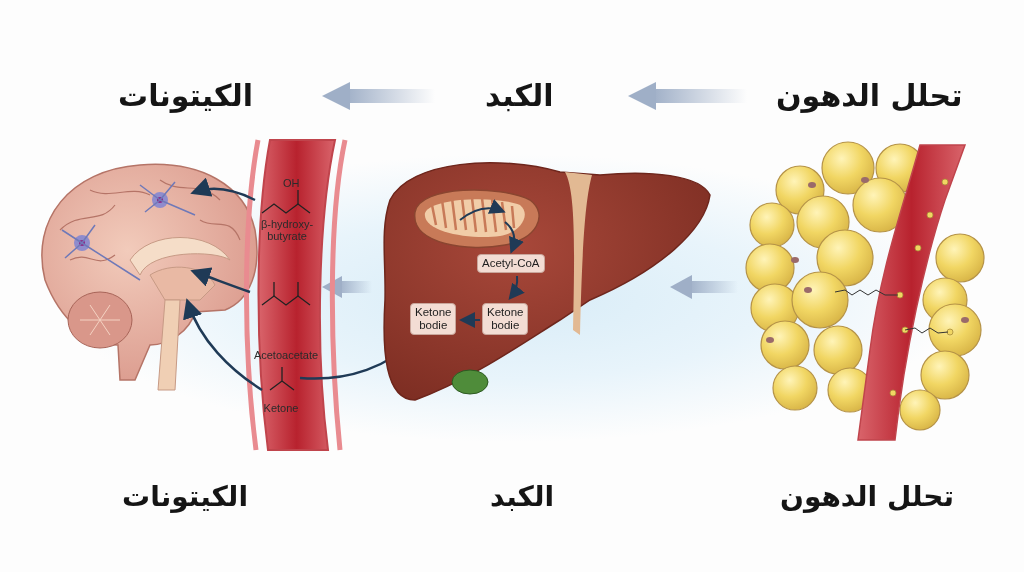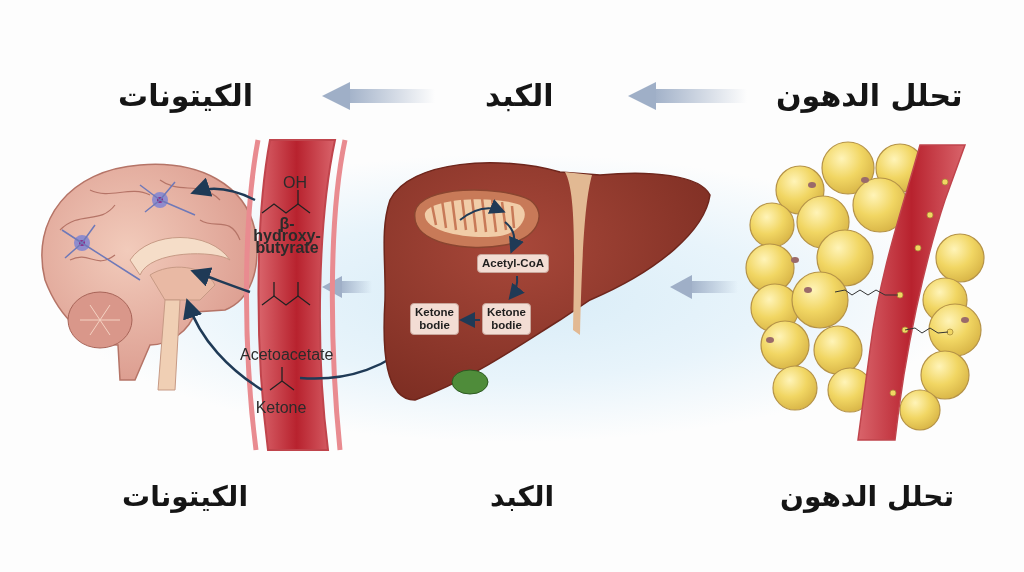--- a/index.html
+++ b/index.html
@@ -14,28 +14,27 @@
       background: radial-gradient(ellipse 55% 50% at 50% 55%, #d8ecf7 0%, #e8f4fb 45%, rgba(253,253,253,0) 80%);
     }
     .title {
       position: absolute; font-size: 30px; font-weight: bold; color: #151515;
       direction: rtl; white-space: nowrap; letter-spacing: 0;
     }
     .label-bottom { font-size: 28px; font-weight: bold; }
     svg.art { position: absolute; left: 0; top: 0; }
     .chem {
       position: absolute; font-family: "Liberation Sans", sans-serif;
-      font-size: 16px; color: #2b2b2b; text-align: center; line-height: 12px;
+      font-size: 11px; color: #2b2b2b; text-align: center; line-height: 12px;
     }
     .box {
       position: absolute; background: #f3ddd4; border: 1px solid #c9a69b;
       border-radius: 4px; font-family: "Liberation Sans", sans-serif;
       font-size: 11.5px; color: #1e1e1e; text-align: center; line-height: 13px;
       padding: 2px 4px;
-      font-weight: bold;
     }
   </style>
 </head>
 <body>
 
 <div class="stage">
   <div class="glow"></div>
 
   <svg class="art" width="1024" height="572" viewBox="0 0 1024 572">
     <defs>
@@ -185,21 +184,21 @@
 
   <div class="title" style="left:118px; top:78px;">الكيتونات</div>
   <div class="title" style="left:485px; top:78px;">الكبد</div>
   <div class="title" style="left:776px; top:78px;">تحلل الدهون</div>
 
   <div class="title label-bottom" style="left:122px; top:480px;">الكيتونات</div>
   <div class="title label-bottom" style="left:490px; top:480px;">الكبد</div>
   <div class="title label-bottom" style="left:780px; top:480px;">تحلل الدهون</div>
 
   <div class="chem" style="left:283px; top:177px;">OH</div>
-  <div class="chem" style="left:252px; top:218px; width:70px;font-weight:bold;">
+  <div class="chem" style="left:252px; top:218px; width:70px;">
     <div>β-hydroxy-</div>
     <div>butyrate</div>
   </div>
   <div class="chem" style="left:240px; top:309px; width:92px;margin-top:40px;">Acetoacetate</div>
   <div class="chem" style="left:250px; top:402px; width:62px;">Ketone</div>
 
   <div class="box" style="left:477px; top:254px;">Acetyl-CoA</div>
   <div class="box" style="left:410px; top:303px;">
     <div>Ketone</div>
     <div>bodie</div>

